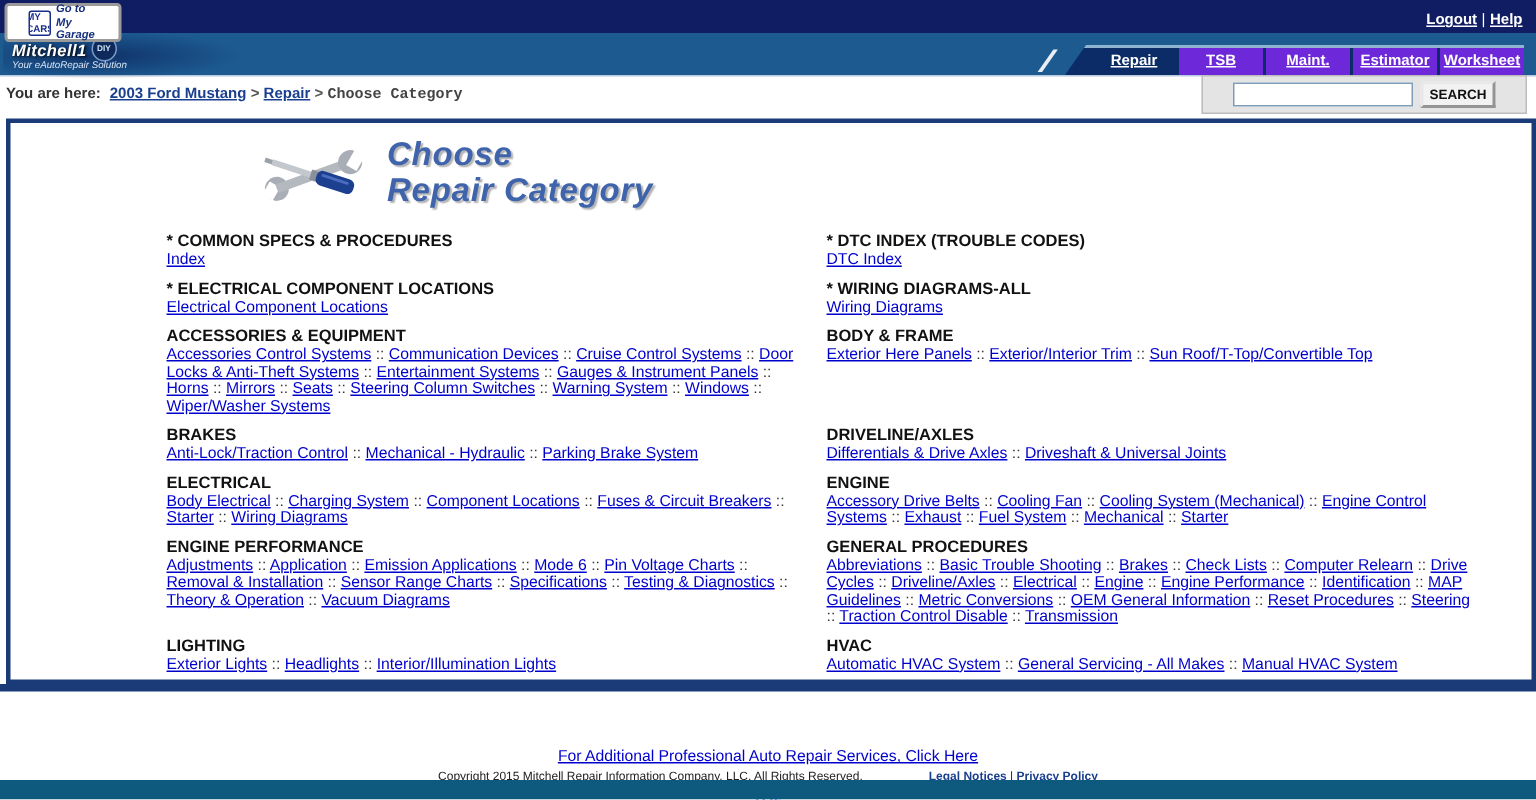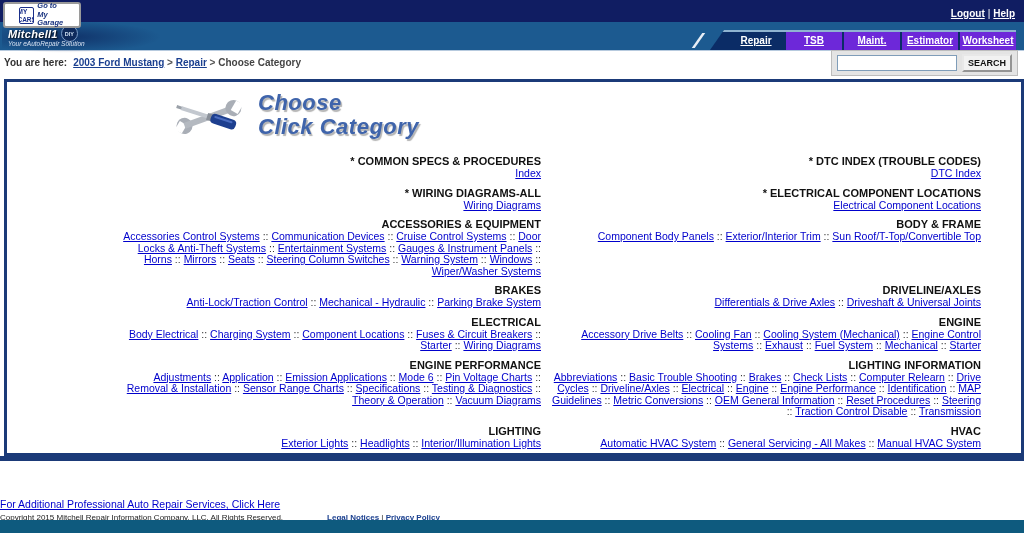--- a/index.html
+++ b/index.html
@@ -30,40 +30,40 @@
   .tab { flex:1; text-align:center; color:#fff; font-size:10px; font-weight:bold; text-decoration:underline; cursor:pointer; background:#6d28d9; line-height:18px; margin-left:2px; }
   .tab:first-child { margin-left:18px; }
   .tab.active { background:#0b2c66; }
 
   
   .crumbrow { height:24px; background:#fff; border-top:1px solid #b7cade; display:flex; justify-content:space-between; align-items:center; padding:0 6px 0 4px; flex:0 0 auto; }
   .breadcrumb { font-size:10px; font-weight:bold; color:#333; white-space:nowrap; }
   .crumb-prefix { margin-right:6px; }
   .crumb-link { color:#1a3f8f; text-decoration:underline; cursor:pointer;text-align:center; }
   .crumb-sep { color:#555; }
-  .crumb-current { color:#444; }
-  .search { background:#e4e4e4; border:1px solid #bdbdbd; padding:3px 5px; display:flex; gap:5px; align-items:center; }
+  .crumb-current { color:#444;font-family:Liberation Mono, monospace; }
+  .search { background:#e4e4e4; border:1px solid #bdbdbd; padding:3px 20px; display:flex; gap:5px; align-items:center; }
   .search-input { width:120px; height:16px; border:1px solid #7f9db9; font-size:10px; padding:0 2px; }
   .search-btn { height:18px; font-size:9px; font-weight:bold; border:2px outset #e8e8e8; background:#f2f2f2; color:#111; padding:0 4px; cursor:pointer; font-family:inherit; }
 
   
   .content { flex:1 1 auto; margin:5px 0 0 4px; border:3px solid #1b3a78; background:#fff; overflow:hidden; }
   .title-block { display:flex; align-items:flex-start; gap:12px; margin:9px 0 2px 165px; height:58px; }
   .tools { width:74px; height:52px; flex:0 0 auto; }
   .title { font-size:22px; font-weight:bold; font-style:italic; color:#3f64ab; line-height:24px; text-shadow:1.5px 1.5px 1px #b3b3b3; letter-spacing:.5px; }
-  .catgrid { display:grid; grid-template-columns:430px 430px; column-gap:10px; row-gap:7px; padding:4px 0 0 104px;text-align:right; }
+  .catgrid { display:grid; grid-template-columns:430px 430px; column-gap:10px; row-gap:7px; padding:4px 0 0 104px; }
   .cat-cell { min-height:10px; }
   .cat-h { font-size:11px; font-weight:bold; color:#111; line-height:13px; }
   .cat-links { font-size:10.5px; line-height:11.5px; color:#222; }
   .cat-links a { color:#0000cc; text-decoration:underline; cursor:pointer; }
   .sep { color:#333; }
 
   
   .footbar { height:5px; background:#1b3a78; flex:0 0 auto; }
-  .footer { height:28px; text-align:left; padding-top:2px; flex:0 0 auto;margin-top:31px; }
+  .footer { height:28px; text-align:center; padding-top:2px; flex:0 0 auto;margin-top:31px; }
   .promo { font-size:10.5px; color:#0000cc; text-decoration:underline; cursor:pointer; }
   .copy { font-size:8px; color:#222; margin-top:1px; }
   .legal { margin-left:8px;padding-left:36px; }
   .legal-link { color:#1a3f8f; font-weight:bold; text-decoration:underline; cursor:pointer; }
   .toplink { display:inline-block; font-size:10px; font-weight:bold; color:#1a3fbf; text-decoration:underline; margin-top:1px; cursor:pointer; }
   .bottombar { height:13px; background:#0e5a7e; flex:0 0 auto; }
 </style>
 </head>
 <body>
 
@@ -126,47 +126,47 @@
         <g transform="rotate(18 37 26)">
           <rect x="3" y="24.5" width="6" height="3" fill="#9aa0a8"></rect>
           <rect x="8" y="24" width="28" height="4" fill="#c3c8cf"></rect>
           <rect x="35" y="22.5" width="5" height="7" fill="#8a9099"></rect>
           <rect x="39" y="21" width="26" height="10" rx="4" fill="#1d3f8f"></rect>
           <rect x="42" y="23" width="19" height="2" rx="1" fill="#4a6cc0"></rect>
         </g>
       </svg>
       <div class="title">
         <div>Choose</div>
-        <div>Click Category</div>
+        <div>Repair Category</div>
       </div>
     </div>
     <div class="catgrid">
         <div class="cat-cell">
           <div class="cat-h">* COMMON SPECS &amp; PROCEDURES</div>
           <div class="cat-links"><a>Index</a></div>
         </div>
         <div class="cat-cell">
           <div class="cat-h">* DTC INDEX (TROUBLE CODES)</div>
           <div class="cat-links"><a>DTC Index</a></div>
         </div>
         <div class="cat-cell">
+          <div class="cat-h">* ELECTRICAL COMPONENT LOCATIONS</div>
+          <div class="cat-links"><a>Electrical Component Locations</a></div>
+        </div>
+        <div class="cat-cell">
           <div class="cat-h">* WIRING DIAGRAMS-ALL</div>
           <div class="cat-links"><a>Wiring Diagrams</a></div>
         </div>
         <div class="cat-cell">
-          <div class="cat-h">* ELECTRICAL COMPONENT LOCATIONS</div>
-          <div class="cat-links"><a>Electrical Component Locations</a></div>
-        </div>
-        <div class="cat-cell">
           <div class="cat-h">ACCESSORIES &amp; EQUIPMENT</div>
           <div class="cat-links"><a>Accessories Control Systems</a><span class="sep"> :: </span><a>Communication Devices</a><span class="sep"> :: </span><a>Cruise Control Systems</a><span class="sep"> :: </span><a>Door Locks &amp; Anti-Theft Systems</a><span class="sep"> :: </span><a>Entertainment Systems</a><span class="sep"> :: </span><a>Gauges &amp; Instrument Panels</a><span class="sep"> :: </span><a>Horns</a><span class="sep"> :: </span><a>Mirrors</a><span class="sep"> :: </span><a>Seats</a><span class="sep"> :: </span><a>Steering Column Switches</a><span class="sep"> :: </span><a>Warning System</a><span class="sep"> :: </span><a>Windows</a><span class="sep"> :: </span><a>Wiper/Washer Systems</a></div>
         </div>
         <div class="cat-cell">
           <div class="cat-h">BODY &amp; FRAME</div>
-          <div class="cat-links"><a>Component Body Panels</a><span class="sep"> :: </span><a>Exterior/Interior Trim</a><span class="sep"> :: </span><a>Sun Roof/T-Top/Convertible Top</a></div>
+          <div class="cat-links"><a>Exterior Here Panels</a><span class="sep"> :: </span><a>Exterior/Interior Trim</a><span class="sep"> :: </span><a>Sun Roof/T-Top/Convertible Top</a></div>
         </div>
         <div class="cat-cell">
           <div class="cat-h">BRAKES</div>
           <div class="cat-links"><a>Anti-Lock/Traction Control</a><span class="sep"> :: </span><a>Mechanical - Hydraulic</a><span class="sep"> :: </span><a>Parking Brake System</a></div>
         </div>
         <div class="cat-cell">
           <div class="cat-h">DRIVELINE/AXLES</div>
           <div class="cat-links"><a>Differentials &amp; Drive Axles</a><span class="sep"> :: </span><a>Driveshaft &amp; Universal Joints</a></div>
         </div>
         <div class="cat-cell">
@@ -175,21 +175,21 @@
         </div>
         <div class="cat-cell">
           <div class="cat-h">ENGINE</div>
           <div class="cat-links"><a>Accessory Drive Belts</a><span class="sep"> :: </span><a>Cooling Fan</a><span class="sep"> :: </span><a>Cooling System (Mechanical)</a><span class="sep"> :: </span><a>Engine Control Systems</a><span class="sep"> :: </span><a>Exhaust</a><span class="sep"> :: </span><a>Fuel System</a><span class="sep"> :: </span><a>Mechanical</a><span class="sep"> :: </span><a>Starter</a></div>
         </div>
         <div class="cat-cell">
           <div class="cat-h">ENGINE PERFORMANCE</div>
           <div class="cat-links"><a>Adjustments</a><span class="sep"> :: </span><a>Application</a><span class="sep"> :: </span><a>Emission Applications</a><span class="sep"> :: </span><a>Mode 6</a><span class="sep"> :: </span><a>Pin Voltage Charts</a><span class="sep"> :: </span><a>Removal &amp; Installation</a><span class="sep"> :: </span><a>Sensor Range Charts</a><span class="sep"> :: </span><a>Specifications</a><span class="sep"> :: </span><a>Testing &amp; Diagnostics</a><span class="sep"> :: </span><a>Theory &amp; Operation</a><span class="sep"> :: </span><a>Vacuum Diagrams</a></div>
         </div>
         <div class="cat-cell">
-          <div class="cat-h">LIGHTING INFORMATION</div>
+          <div class="cat-h">GENERAL PROCEDURES</div>
           <div class="cat-links"><a>Abbreviations</a><span class="sep"> :: </span><a>Basic Trouble Shooting</a><span class="sep"> :: </span><a>Brakes</a><span class="sep"> :: </span><a>Check Lists</a><span class="sep"> :: </span><a>Computer Relearn</a><span class="sep"> :: </span><a>Drive Cycles</a><span class="sep"> :: </span><a>Driveline/Axles</a><span class="sep"> :: </span><a>Electrical</a><span class="sep"> :: </span><a>Engine</a><span class="sep"> :: </span><a>Engine Performance</a><span class="sep"> :: </span><a>Identification</a><span class="sep"> :: </span><a>MAP Guidelines</a><span class="sep"> :: </span><a>Metric Conversions</a><span class="sep"> :: </span><a>OEM General Information</a><span class="sep"> :: </span><a>Reset Procedures</a><span class="sep"> :: </span><a>Steering</a><span class="sep"> :: </span><a>Traction Control Disable</a><span class="sep"> :: </span><a>Transmission</a></div>
         </div>
         <div class="cat-cell">
           <div class="cat-h">LIGHTING</div>
           <div class="cat-links"><a>Exterior Lights</a><span class="sep"> :: </span><a>Headlights</a><span class="sep"> :: </span><a>Interior/Illumination Lights</a></div>
         </div>
         <div class="cat-cell">
           <div class="cat-h">HVAC</div>
           <div class="cat-links"><a>Automatic HVAC System</a><span class="sep"> :: </span><a>General Servicing - All Makes</a><span class="sep"> :: </span><a>Manual HVAC System</a></div>
         </div>

